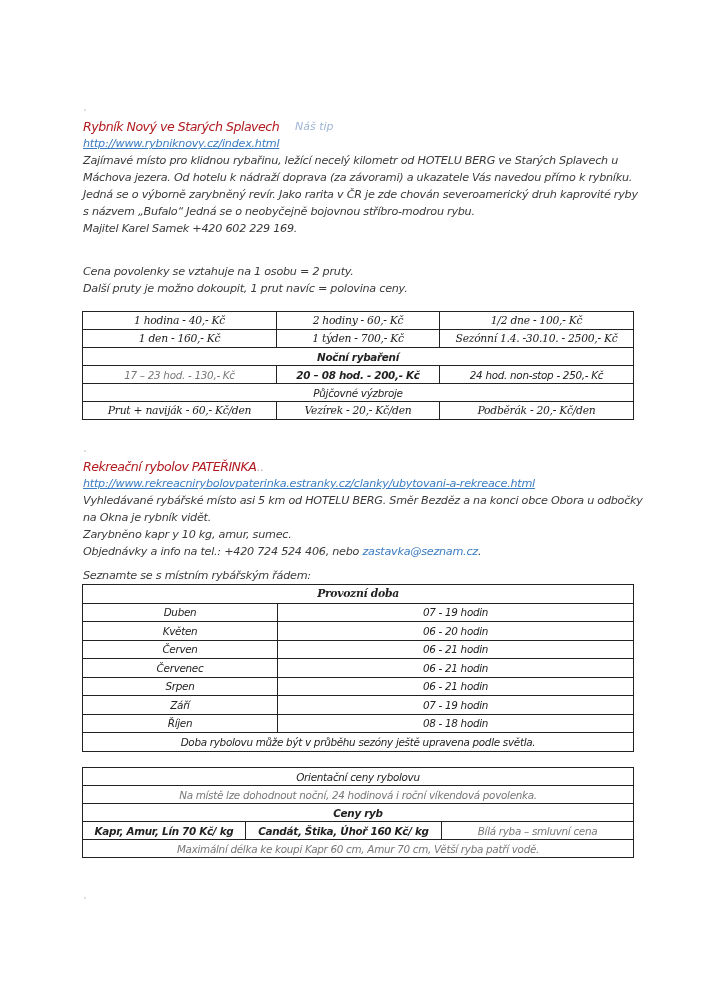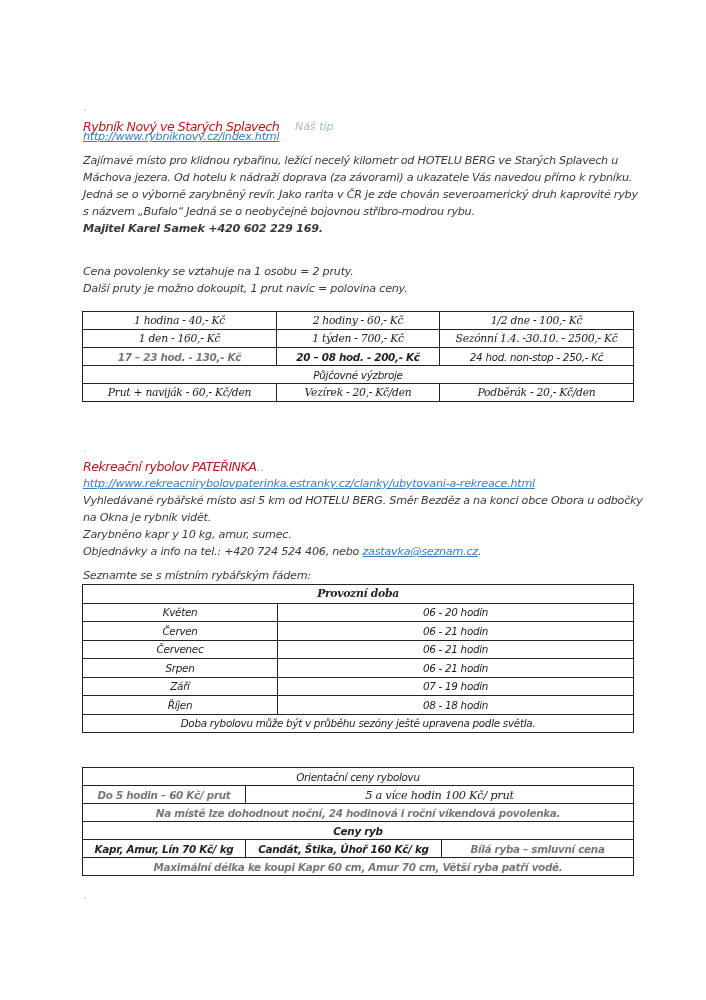--- a/index.html
+++ b/index.html
@@ -3,66 +3,69 @@
 <meta charset="utf-8">
 <style>
   html, body { margin: 0; padding: 0; background: #ffffff; }
   body { width: 706px; height: 1000px; position: relative; overflow: hidden;
          font-family: "DejaVu Sans", sans-serif; color: #333; }
   .line { position: absolute; left: 83px; font-style: italic; font-size: 11.2px;
           letter-spacing: -0.25px; white-space: nowrap; color: #3a3a3a; line-height: 17px; }
   .heading { color: #b11a1f; font-size: 12.6px; letter-spacing: -0.5px; }
   .tip { color: #9fb6d6; font-size: 11px; position: absolute; left: 212px; top: 0; letter-spacing: 0; text-align: center; }
   .link { color: #3a7cc2; text-decoration: underline; }
-  .email { color: #3a7cc2; text-decoration: underline; }
+  .email { color: #3a7cc2; }
   .faint { color: #c9a9aa; }
   table { position: absolute; border-collapse: collapse; table-layout: fixed; }
   td { border: 1px solid #222; text-align: center; padding: 0; white-space: nowrap;
        overflow: hidden; font-style: italic; color: #222; }
   .serif td, td.serif { font-family: "DejaVu Serif", serif; font-size: 10.8px; letter-spacing: -0.3px; }
   td.sans { font-family: "DejaVu Sans", sans-serif; font-size: 10.4px; letter-spacing: -0.3px; }
   td.bold { font-weight: bold; }
-  td.light { color: #777; font-weight: bold; }
+  td.light { color: #777; font-weight: normal; }
   .dot { position: absolute; width: 2px; height: 2px; background: #ddd; }
 </style>
 </head>
 <body>
 
 <div class="dot" style="left:84px;top:109px;"></div>
 
 <div class="line heading" style="top:118px;width:400px;">
   <span>Rybník Nový ve Starých Splavech</span>
   <span class="tip">Náš tip</span>
 </div>
-<div class="line link" style="top:128px;">http://www.rybniknovy.cz/index.html</div>
+<div class="line link" style="top:135px;">http://www.rybniknovy.cz/index.html</div>
 <div class="line" style="top:152px;">Zajímavé místo pro klidnou rybařinu, ležící necelý kilometr od HOTELU BERG ve Starých Splavech u</div>
 <div class="line" style="top:169px;">Máchova jezera. Od hotelu k nádraží doprava (za závorami) a ukazatele Vás navedou přímo k rybníku.</div>
 <div class="line" style="top:186px;">Jedná se o výborně zarybněný revír.  Jako rarita v ČR je zde chován severoamerický druh kaprovité ryby</div>
 <div class="line" style="top:203px;text-align:right;">s názvem „Bufalo“ Jedná se o neobyčejně bojovnou stříbro-modrou rybu.</div>
-<div class="line" style="top:220px;font-weight:bold;">Majitel Karel Samek +420 602 229 169.</div>
+<div class="line" style="top:220px;">Majitel Karel Samek +420 602 229 169.</div>
 
 <div class="line" style="top:263px;">Cena povolenky se vztahuje na 1 osobu = 2 pruty.</div>
 <div class="line" style="top:280px;">Další pruty je možno dokoupit, 1 prut navíc = polovina ceny.</div>
 
 <table style="left:82px;top:311px;width:551px;">
   <colgroup>
       <col style="width:194px">
       <col style="width:163px">
       <col style="width:194px">
     </colgroup>
   <tbody>
       <tr style="height:18px;">
     <td class="serif">1 hodina -  40,- Kč</td>
     <td class="serif">2 hodiny - 60,- Kč</td>
     <td class="serif">1/2 dne - 100,- Kč</td>
   </tr>
   <tr style="height:18px;">
     <td class="serif">1 den -  160,- Kč</td>
     <td class="serif">1 týden - 700,- Kč</td>
     <td class="serif">Sezónní 1.4. -30.10. - 2500,- Kč</td>
+  </tr>
+  <tr style="height:18px;">
+    <td colspan="3" class="sans bold">Noční rybaření</td>
   </tr>
   <tr style="height:18px;">
     <td class="sans light">17 – 23 hod. - 130,- Kč</td>
     <td class="sans bold">20 – 08 hod. - 200,- Kč</td>
     <td class="sans">24 hod. non-stop - 250,- Kč</td>
   </tr>
   <tr style="height:18px;">
     <td colspan="3" class="sans">Půjčovné výzbroje</td>
   </tr>
   <tr style="height:18px;">
@@ -88,20 +91,24 @@
 <div class="line" style="top:567px;">Seznamte se s místním rybářským řádem:</div>
 
 <table style="left:82px;top:584px;width:551px;border-radius:12px;">
   <colgroup>
       <col style="width:195px">
       <col style="width:356px">
     </colgroup>
   <tbody>
       <tr style="height:18.5px;">
     <td colspan="2" class="serif bold">Provozní doba</td>
+  </tr>
+  <tr style="height:18.5px;">
+    <td class="sans">Duben</td>
+    <td class="sans">07 - 19 hodin</td>
   </tr>
   <tr style="height:18.5px;">
     <td class="sans">Květen</td>
     <td class="sans">06 - 20 hodin</td>
   </tr>
   <tr style="height:18.5px;">
     <td class="sans">Červen</td>
     <td class="sans">06 - 21 hodin</td>
   </tr>
   <tr style="height:18.5px;">
@@ -130,24 +137,20 @@
   <colgroup>
       <col style="width:163px">
       <col style="width:196px">
       <col style="width:192px">
     </colgroup>
   <tbody>
       <tr style="height:18px;">
     <td colspan="3" class="sans">Orientační ceny rybolovu</td>
   </tr>
   <tr style="height:18px;">
-    <td class="sans light">Do 5 hodin – 60 Kč/ prut</td>
-    <td colspan="2" class="serif" style="font-size:11.4px;">5 a více hodin 100 Kč/ prut</td>
-  </tr>
-  <tr style="height:18px;">
     <td colspan="3" class="sans light">Na místě lze dohodnout noční, 24 hodinová i roční víkendová povolenka.</td>
   </tr>
   <tr style="height:18px;">
     <td colspan="3" class="sans bold">Ceny ryb</td>
   </tr>
   <tr style="height:18px;">
     <td class="sans bold">Kapr, Amur, Lín 70 Kč/ kg</td>
     <td class="sans bold">Candát, Štika, Úhoř 160 Kč/ kg</td>
     <td class="sans light">Bílá ryba – smluvní cena</td>
   </tr>

